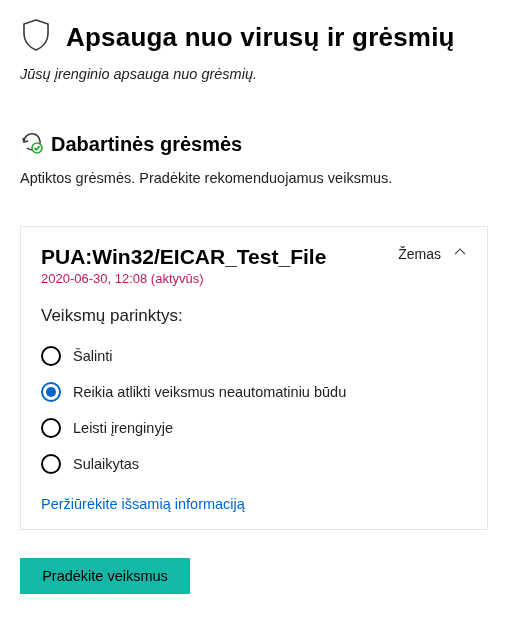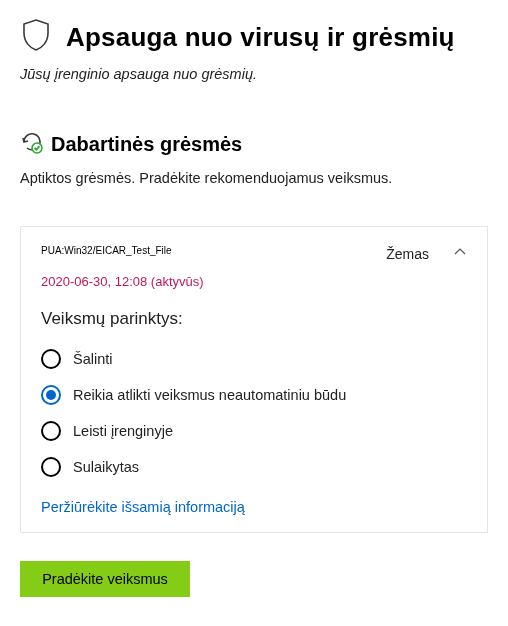--- a/index.html
+++ b/index.html
@@ -49,33 +49,33 @@
       background: #fff;
       padding: 18px 20px 16px 20px;
       margin-bottom: 28px;
     }
     .threat-head {
       display: flex;
       justify-content: space-between;
       align-items: flex-start;
     }
     .threat-name {
-      font-size: 10px;
+      font-size: 21px;
       color: #000;
-      font-weight: 400;
-      margin-bottom: 18px;
+      font-weight: 700;
+      margin-bottom: 2px;
     }
     .threat-meta {
       font-size: 13px;
       color: #be185d;
     }
     .severity-wrap {
       display: flex;
       align-items: center;
-      gap: 24px;
+      gap: 12px;
       font-size: 14px;
       color: #222;
     }
     .options-title {
       font-size: 17px;
       color: #222;
       margin-top: 20px;
       margin-bottom: 12px;
     }
     .radio-row {
@@ -110,21 +110,21 @@
     }
     .details-link {
       display: inline-block;
       margin-top: 14px;
       font-size: 14.5px;
       color: #0066cc;
       cursor: pointer;
     }
     .primary-btn {
       display: inline-block;
-      background: #84cc16;
+      background: #14b8a6;
       border: none;
       padding: 10px 18px;
       font-size: 14.5px;
       color: #000;
       font-family: inherit;
       cursor: pointer;
       min-width: 170px;
       text-align: center;
     }
   </style>

